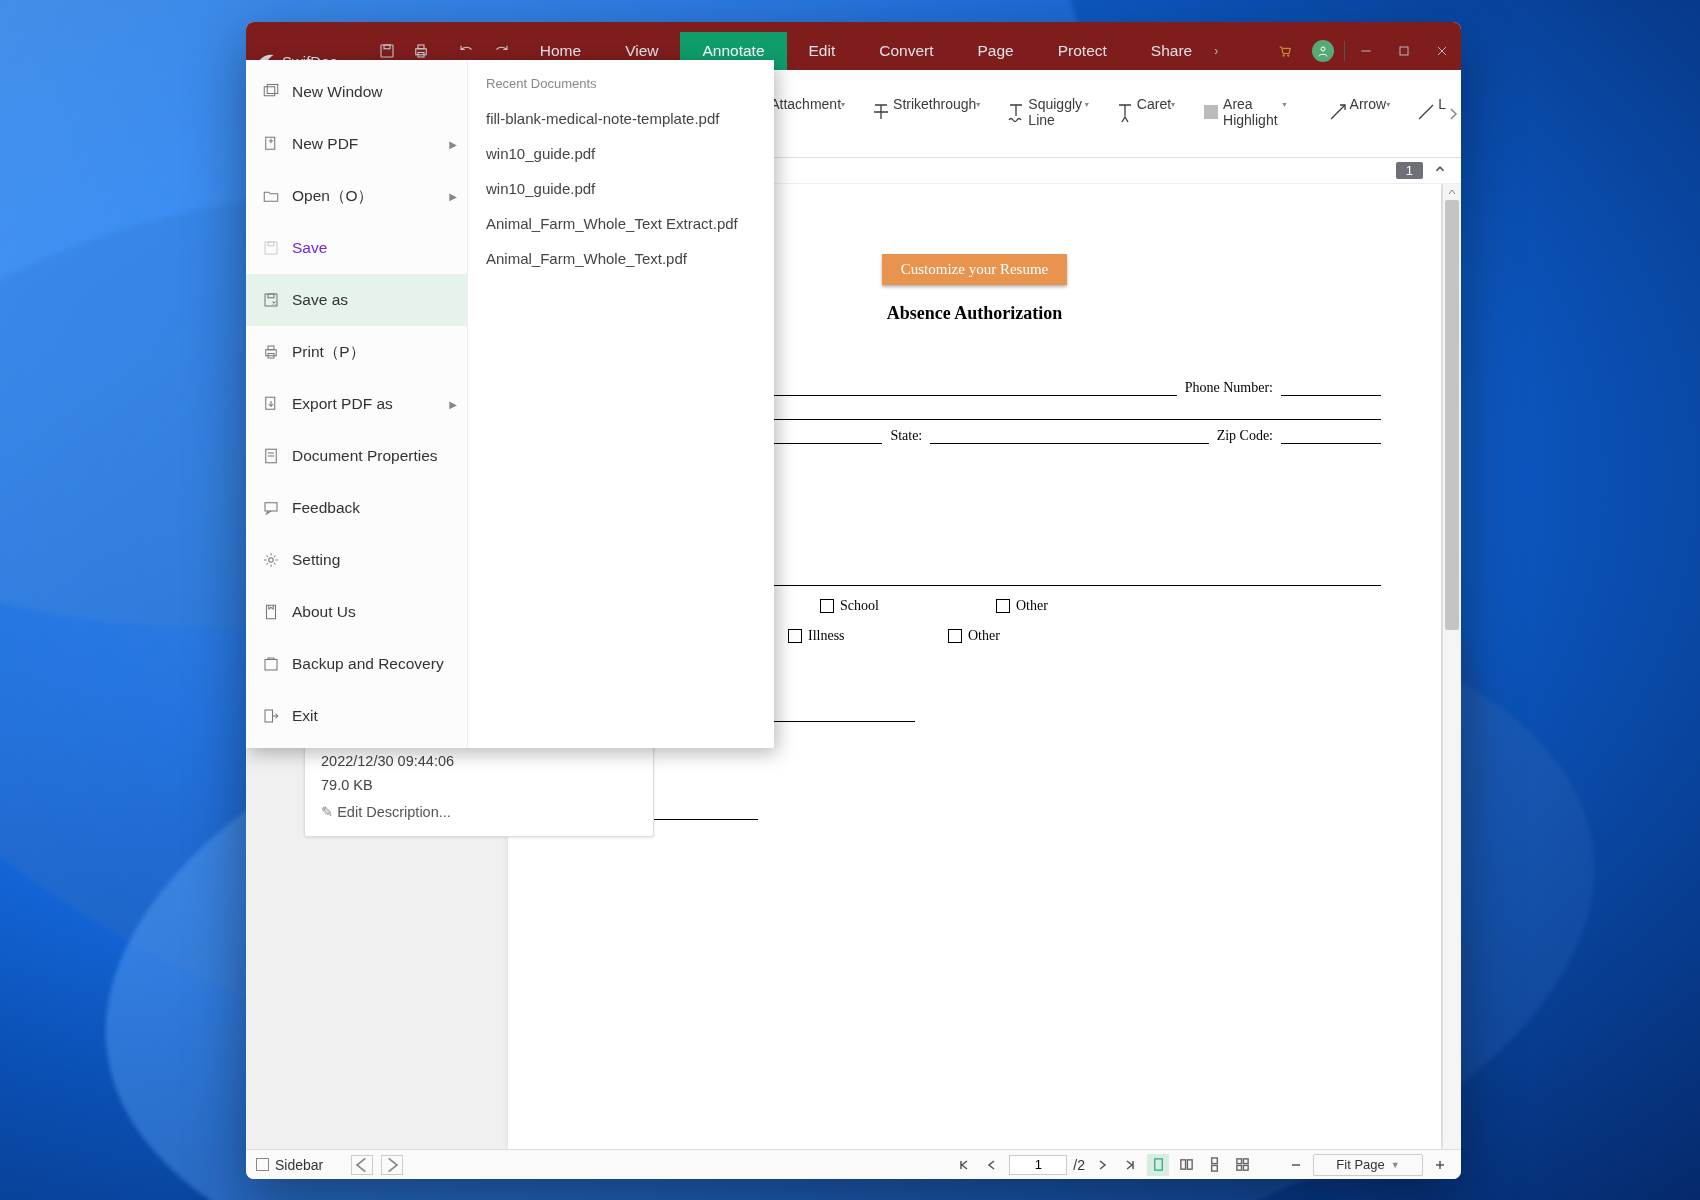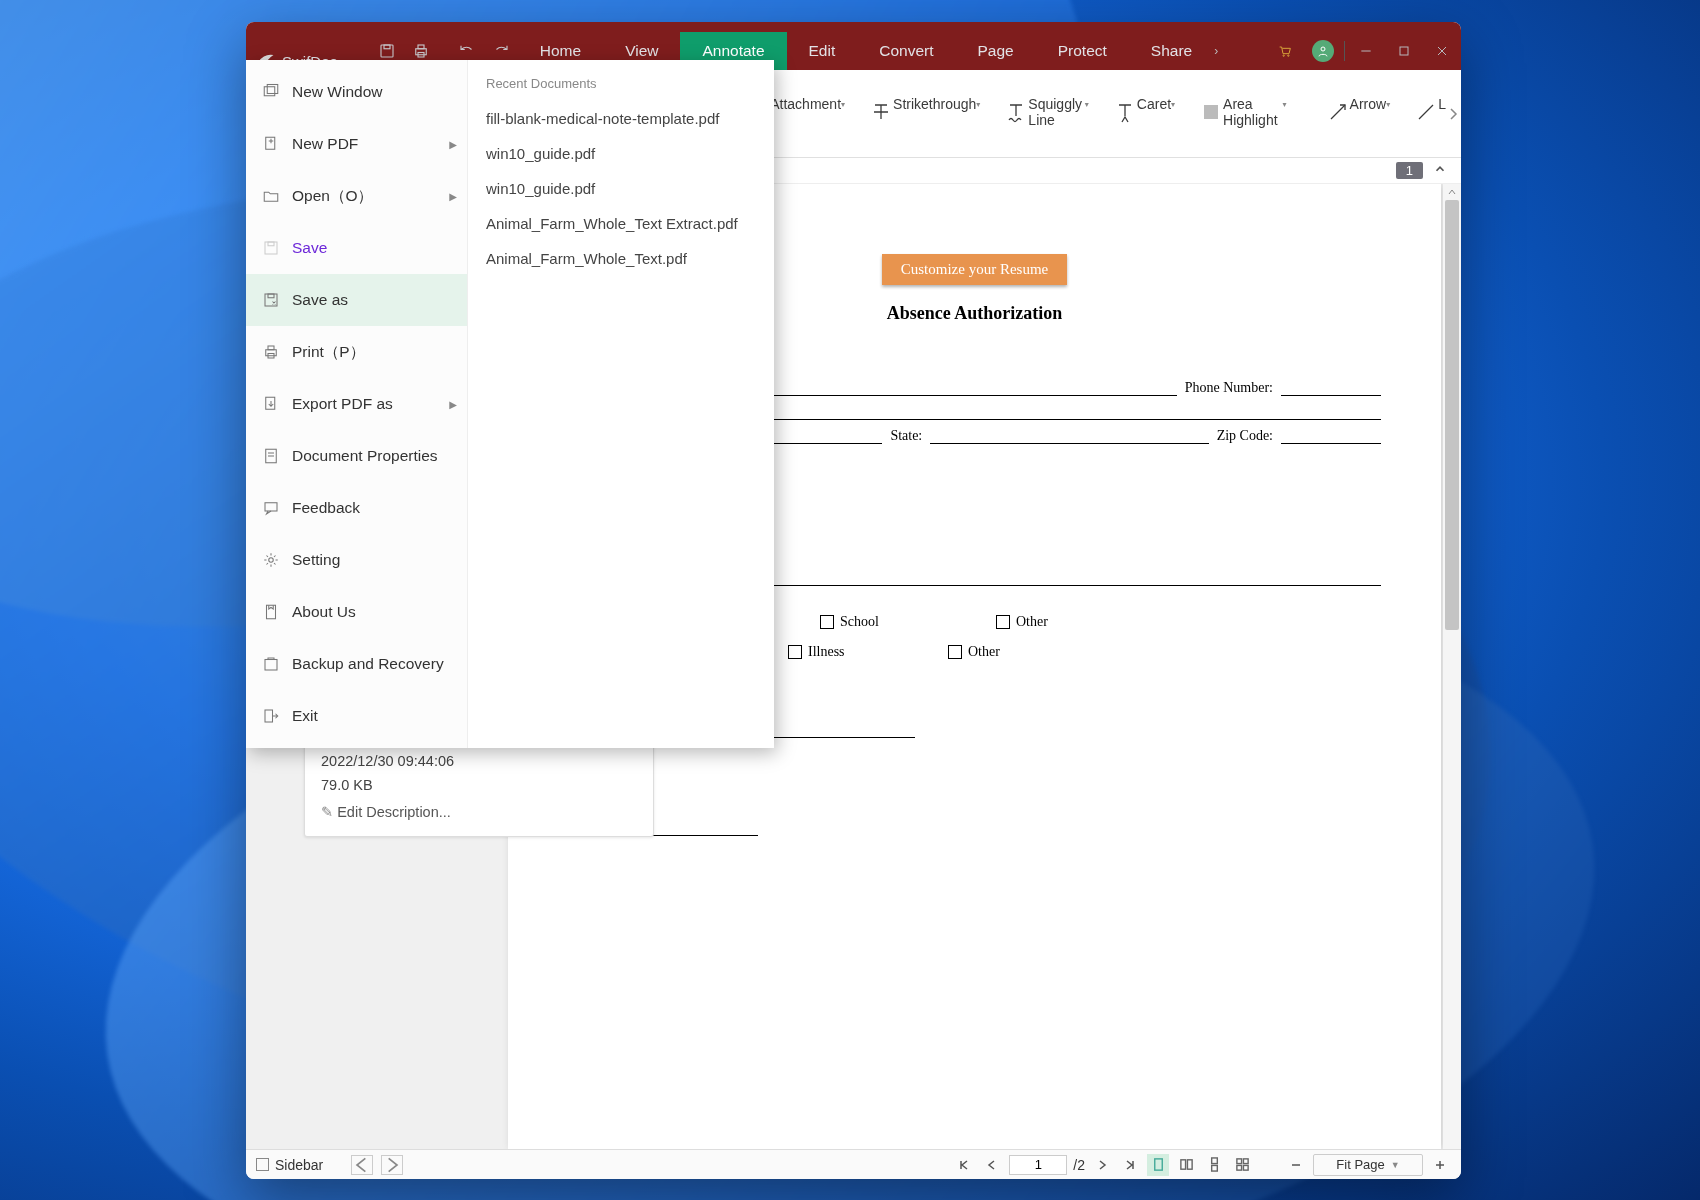--- a/index.html
+++ b/index.html
@@ -459,21 +459,21 @@
           <span class="uline" style="flex:0 0 100px"></span>
         </div>
         <div class="frow" style="margin-top:40px">
           <span class="flabel">Date:</span>
           <span class="uline" style="flex:0 0 150px"></span>
         </div>
         <div class="frow" style="margin-top:70px">
           <span class="flabel">Please Excuse:</span>
           <span class="uline"></span>
         </div>
-        <div class="frow" style="margin-top:28px;gap:16px">
+        <div class="frow" style="margin-top:12px;gap:16px">
           <span class="flabel" style="width:60px">From:</span>
           <div class="chkitem">
               <span class="chk"></span>
               <span>Work</span>
             </div>
           <div class="chkitem">
               <span class="chk"></span>
               <span>School</span>
             </div>
           <div class="chkitem">

